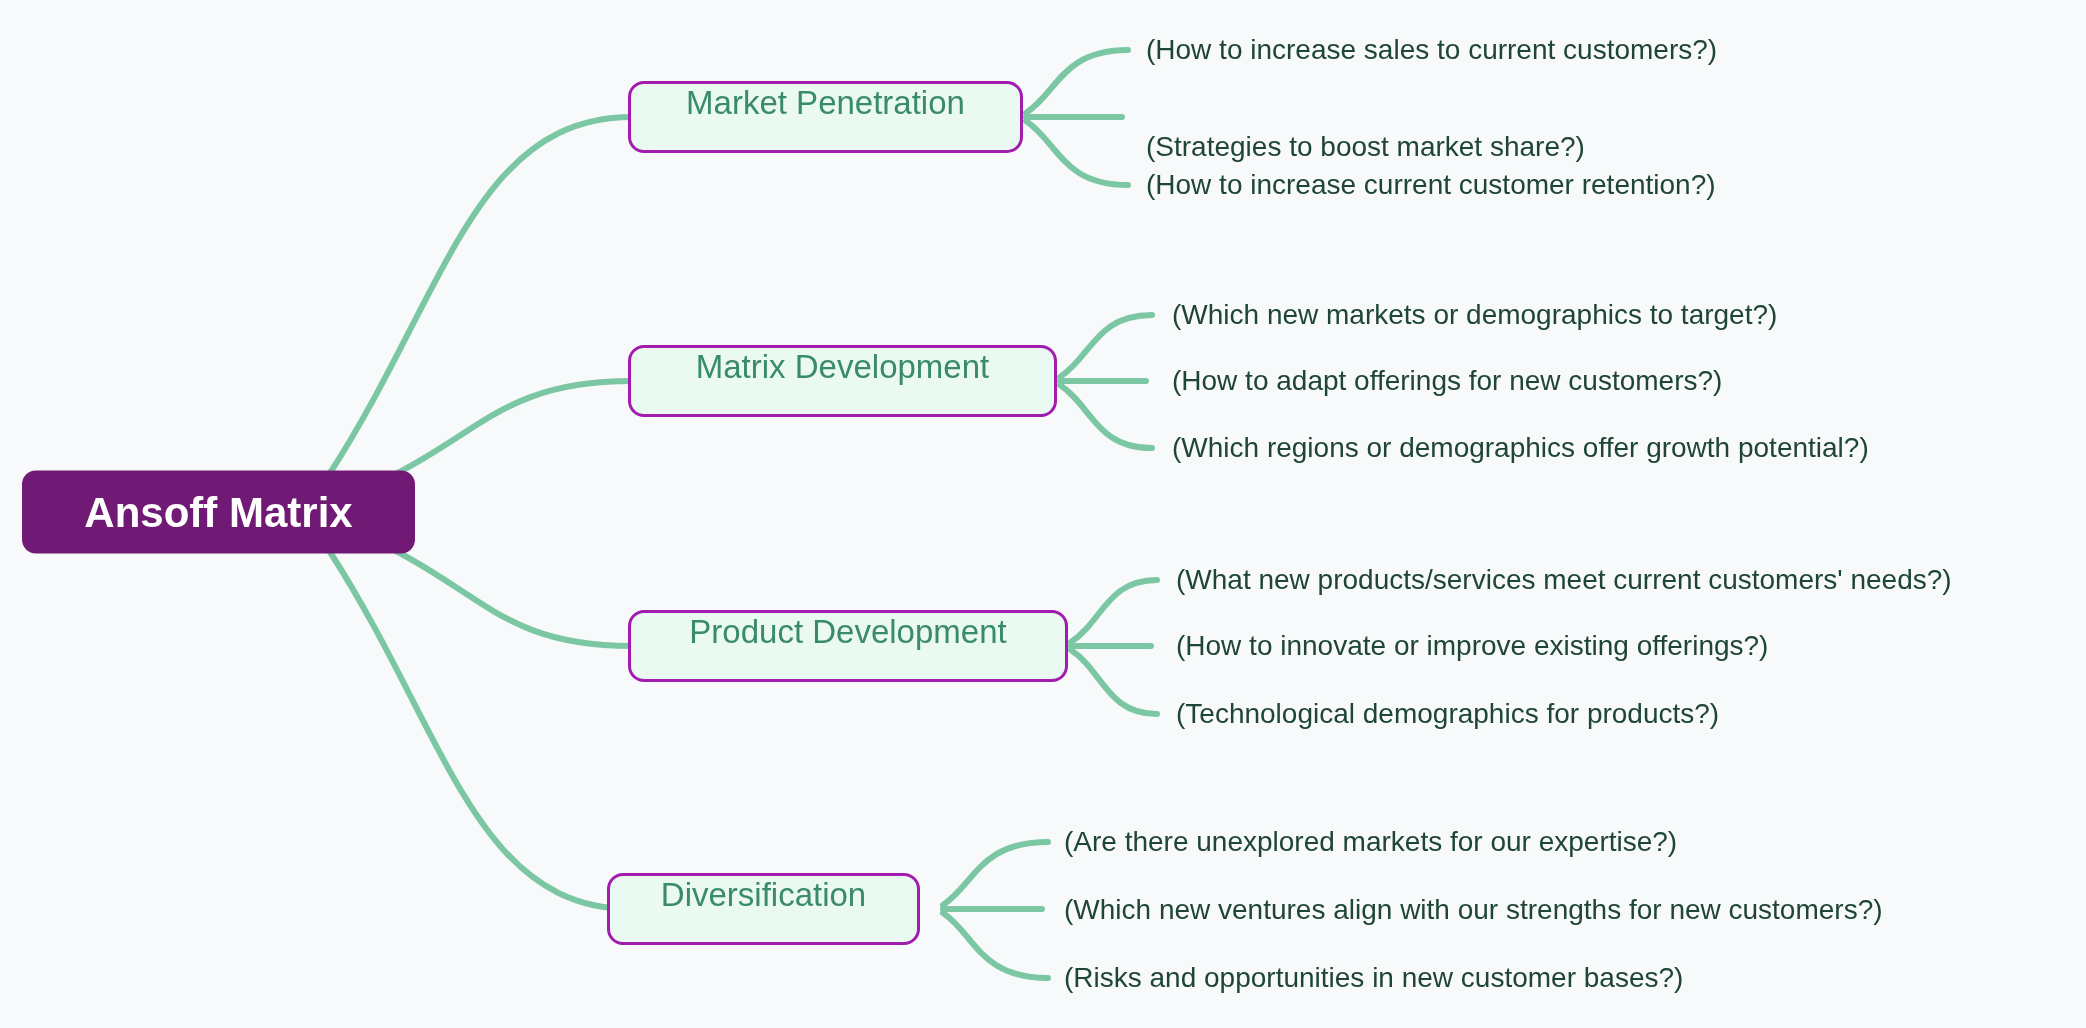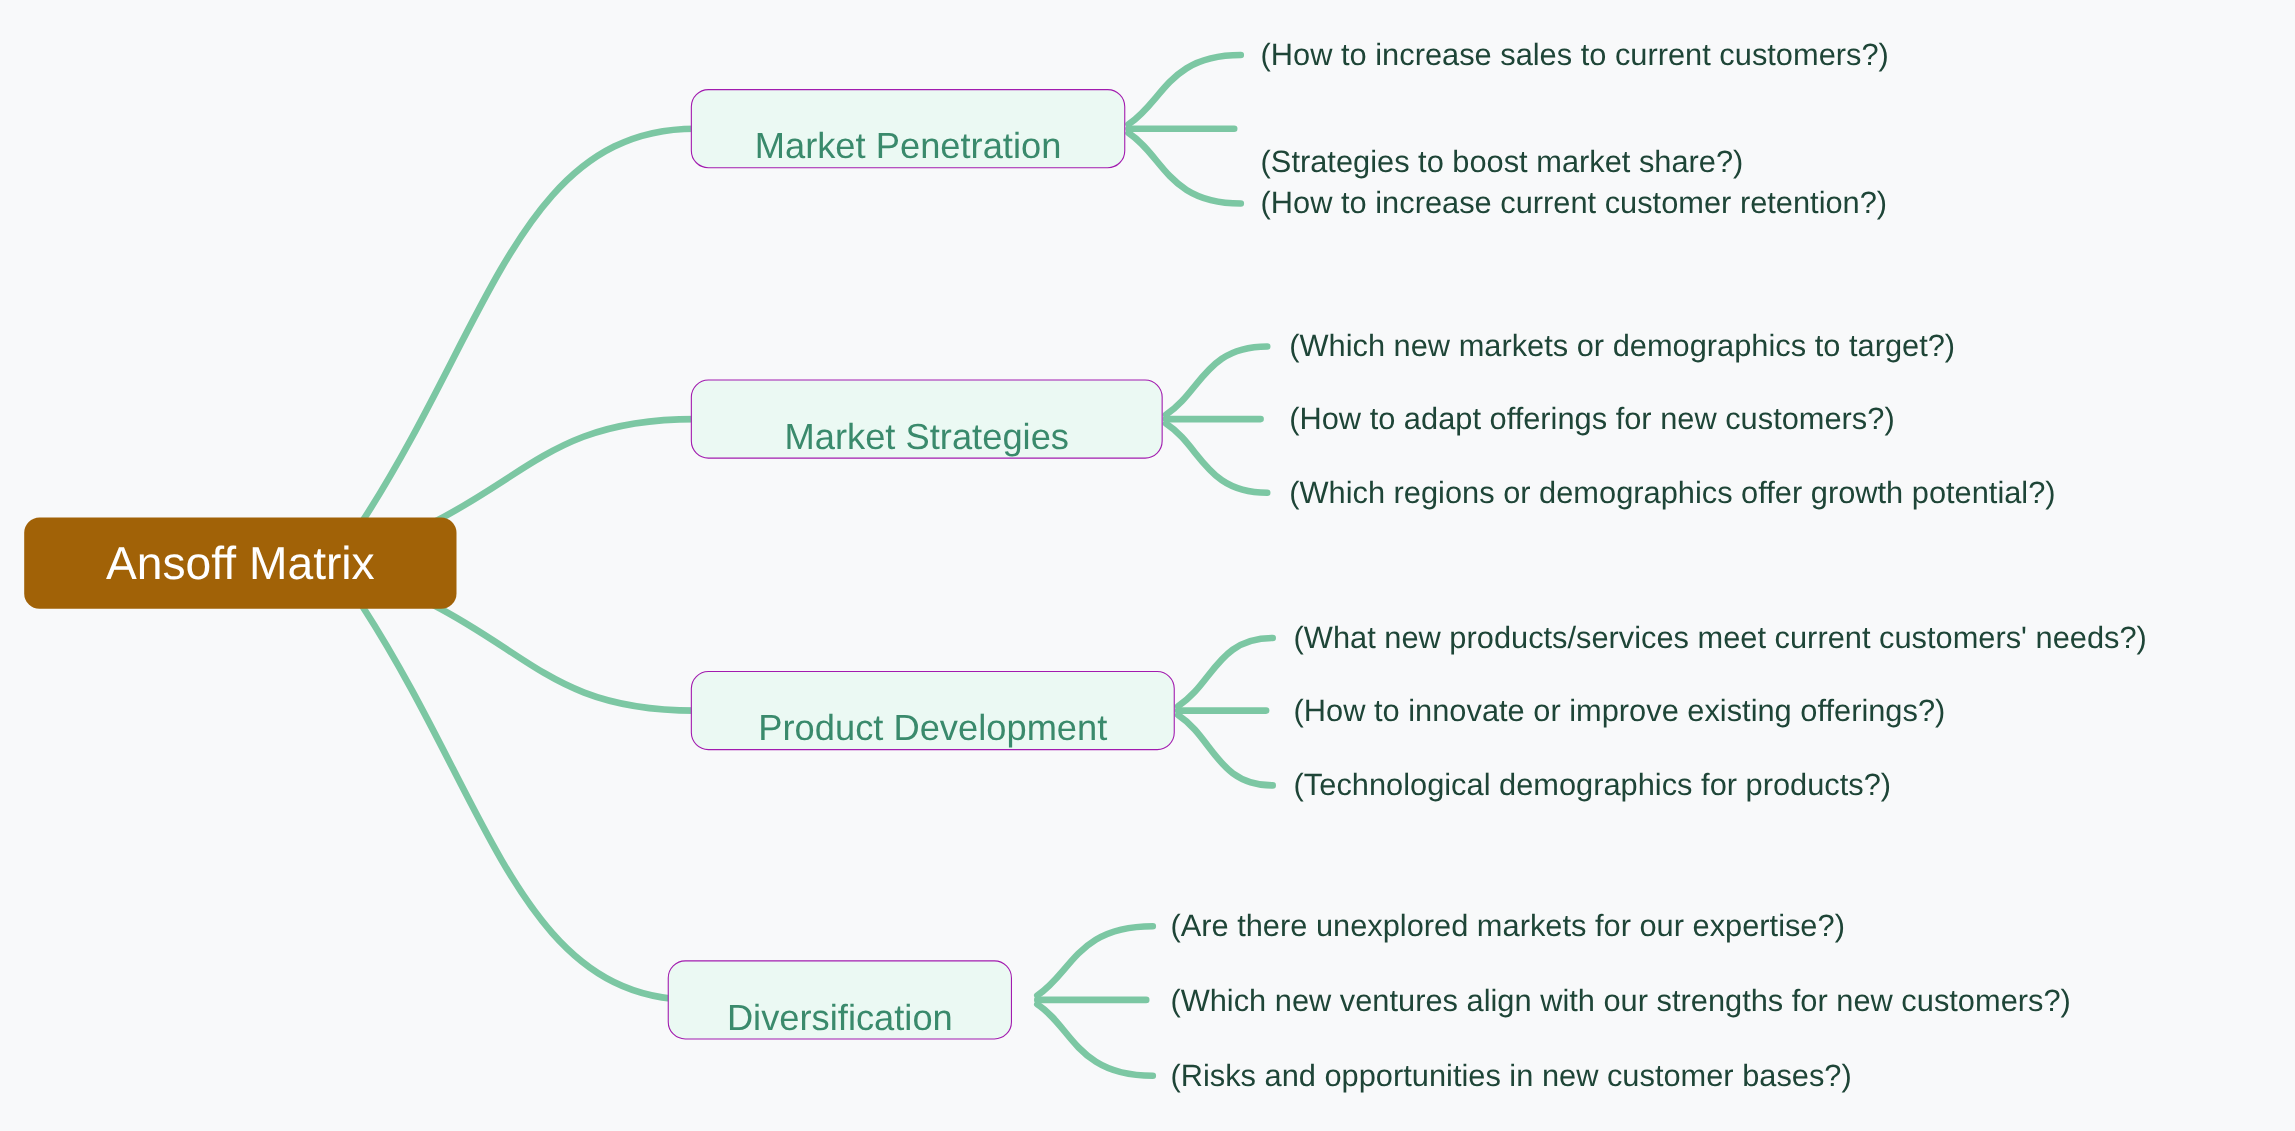--- a/index.html
+++ b/index.html
@@ -29,39 +29,39 @@
     stroke-width: 6;
     stroke-linecap: round;
   }
   .root-node {
     position: absolute;
     left: 22px;
     top: 512px;
     transform: translateY(-50%);
     width: 393px;
     height: 83px;
-    background: #a16207;
+    background: #701a75;
     border-radius: 14px;
     display: flex;
     align-items: center;
     justify-content: center;
     color: #ffffff;
     font-size: 42px;
-    font-weight: normal;
+    font-weight: bold;
     box-sizing: border-box;
   }
   .branch-node {
     position: absolute;
     transform: translateY(-50%);
     height: 72px;
     background: #ebf9f3;
-    border: 1px solid #a21caf;
+    border: 3px solid #a21caf;
     border-radius: 16px;
     display: flex;
-    align-items: flex-end;
+    align-items: flex-start;
     justify-content: center;
     color: #3a8a6c;
     font-size: 33px;
     box-sizing: border-box;
   }
   .branch-mp { left: 628px; top: 117px; width: 395px; }
   .branch-md { left: 628px; top: 381px; width: 429px; }
   .branch-pd { left: 628px; top: 646px; width: 440px; }
   .branch-dv { left: 607px; top: 909px; width: 313px; }
   .leaf {
@@ -102,21 +102,21 @@
   </svg>
 
   <div class="root-node">
     <span>Ansoff Matrix</span>
   </div>
 
   <div class="branch-node branch-mp">
     <span>Market Penetration</span>
   </div>
   <div class="branch-node branch-md">
-    <span>Market Strategies</span>
+    <span>Matrix Development</span>
   </div>
   <div class="branch-node branch-pd">
     <span>Product Development</span>
   </div>
   <div class="branch-node branch-dv">
     <span>Diversification</span>
   </div>
 
   <div class="leaf" style="left:1146px; top:50px;">(How to increase sales to current customers?)</div>
   <div class="leaf" style="left:1146px; top:117px;margin-top:30px;">(Strategies to boost market share?)</div>

